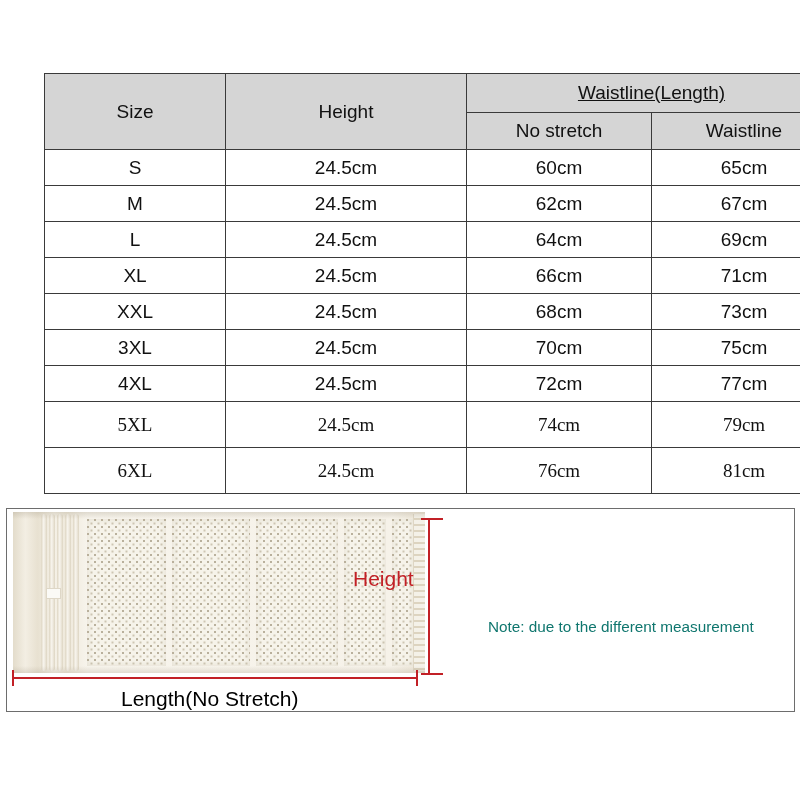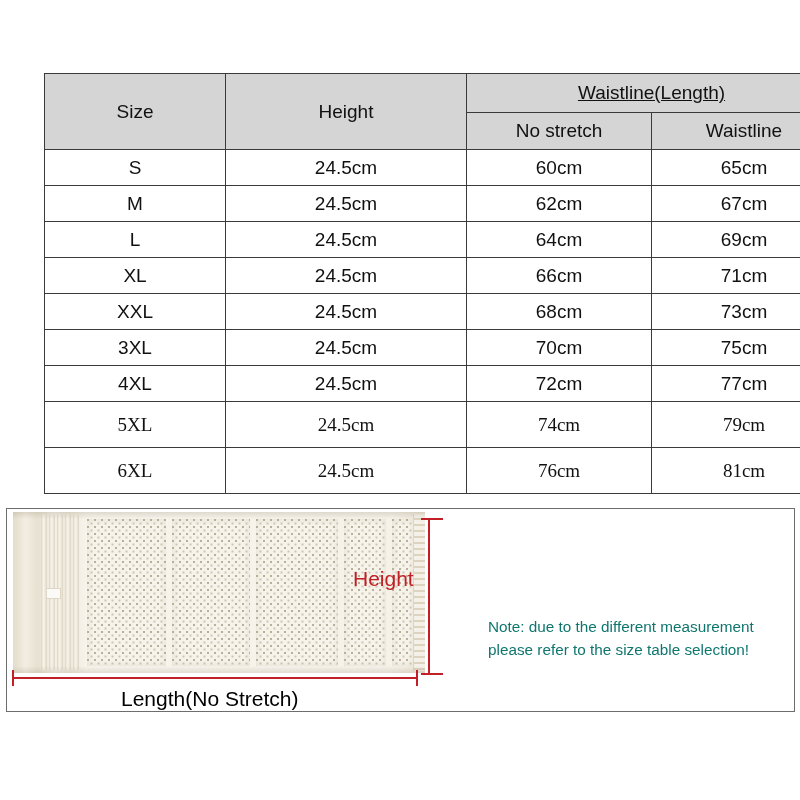--- a/index.html
+++ b/index.html
@@ -295,15 +295,14 @@
   <div class="ann-line" id="height-cap-bottom"></div>
   <div id="height-label">Height</div>
 
   <div class="ann-line" id="length-arrow-line"></div>
   <div class="ann-line" id="length-cap-left"></div>
   <div class="ann-line" id="length-cap-right"></div>
   <div id="length-label">Length(No Stretch)</div>
 
   <div id="note-text">
     <div>Note: due to the different measurement</div>
-    <div>please refer to the size table selection!</div>
   </div>
 </div>
 
 </body></html>

